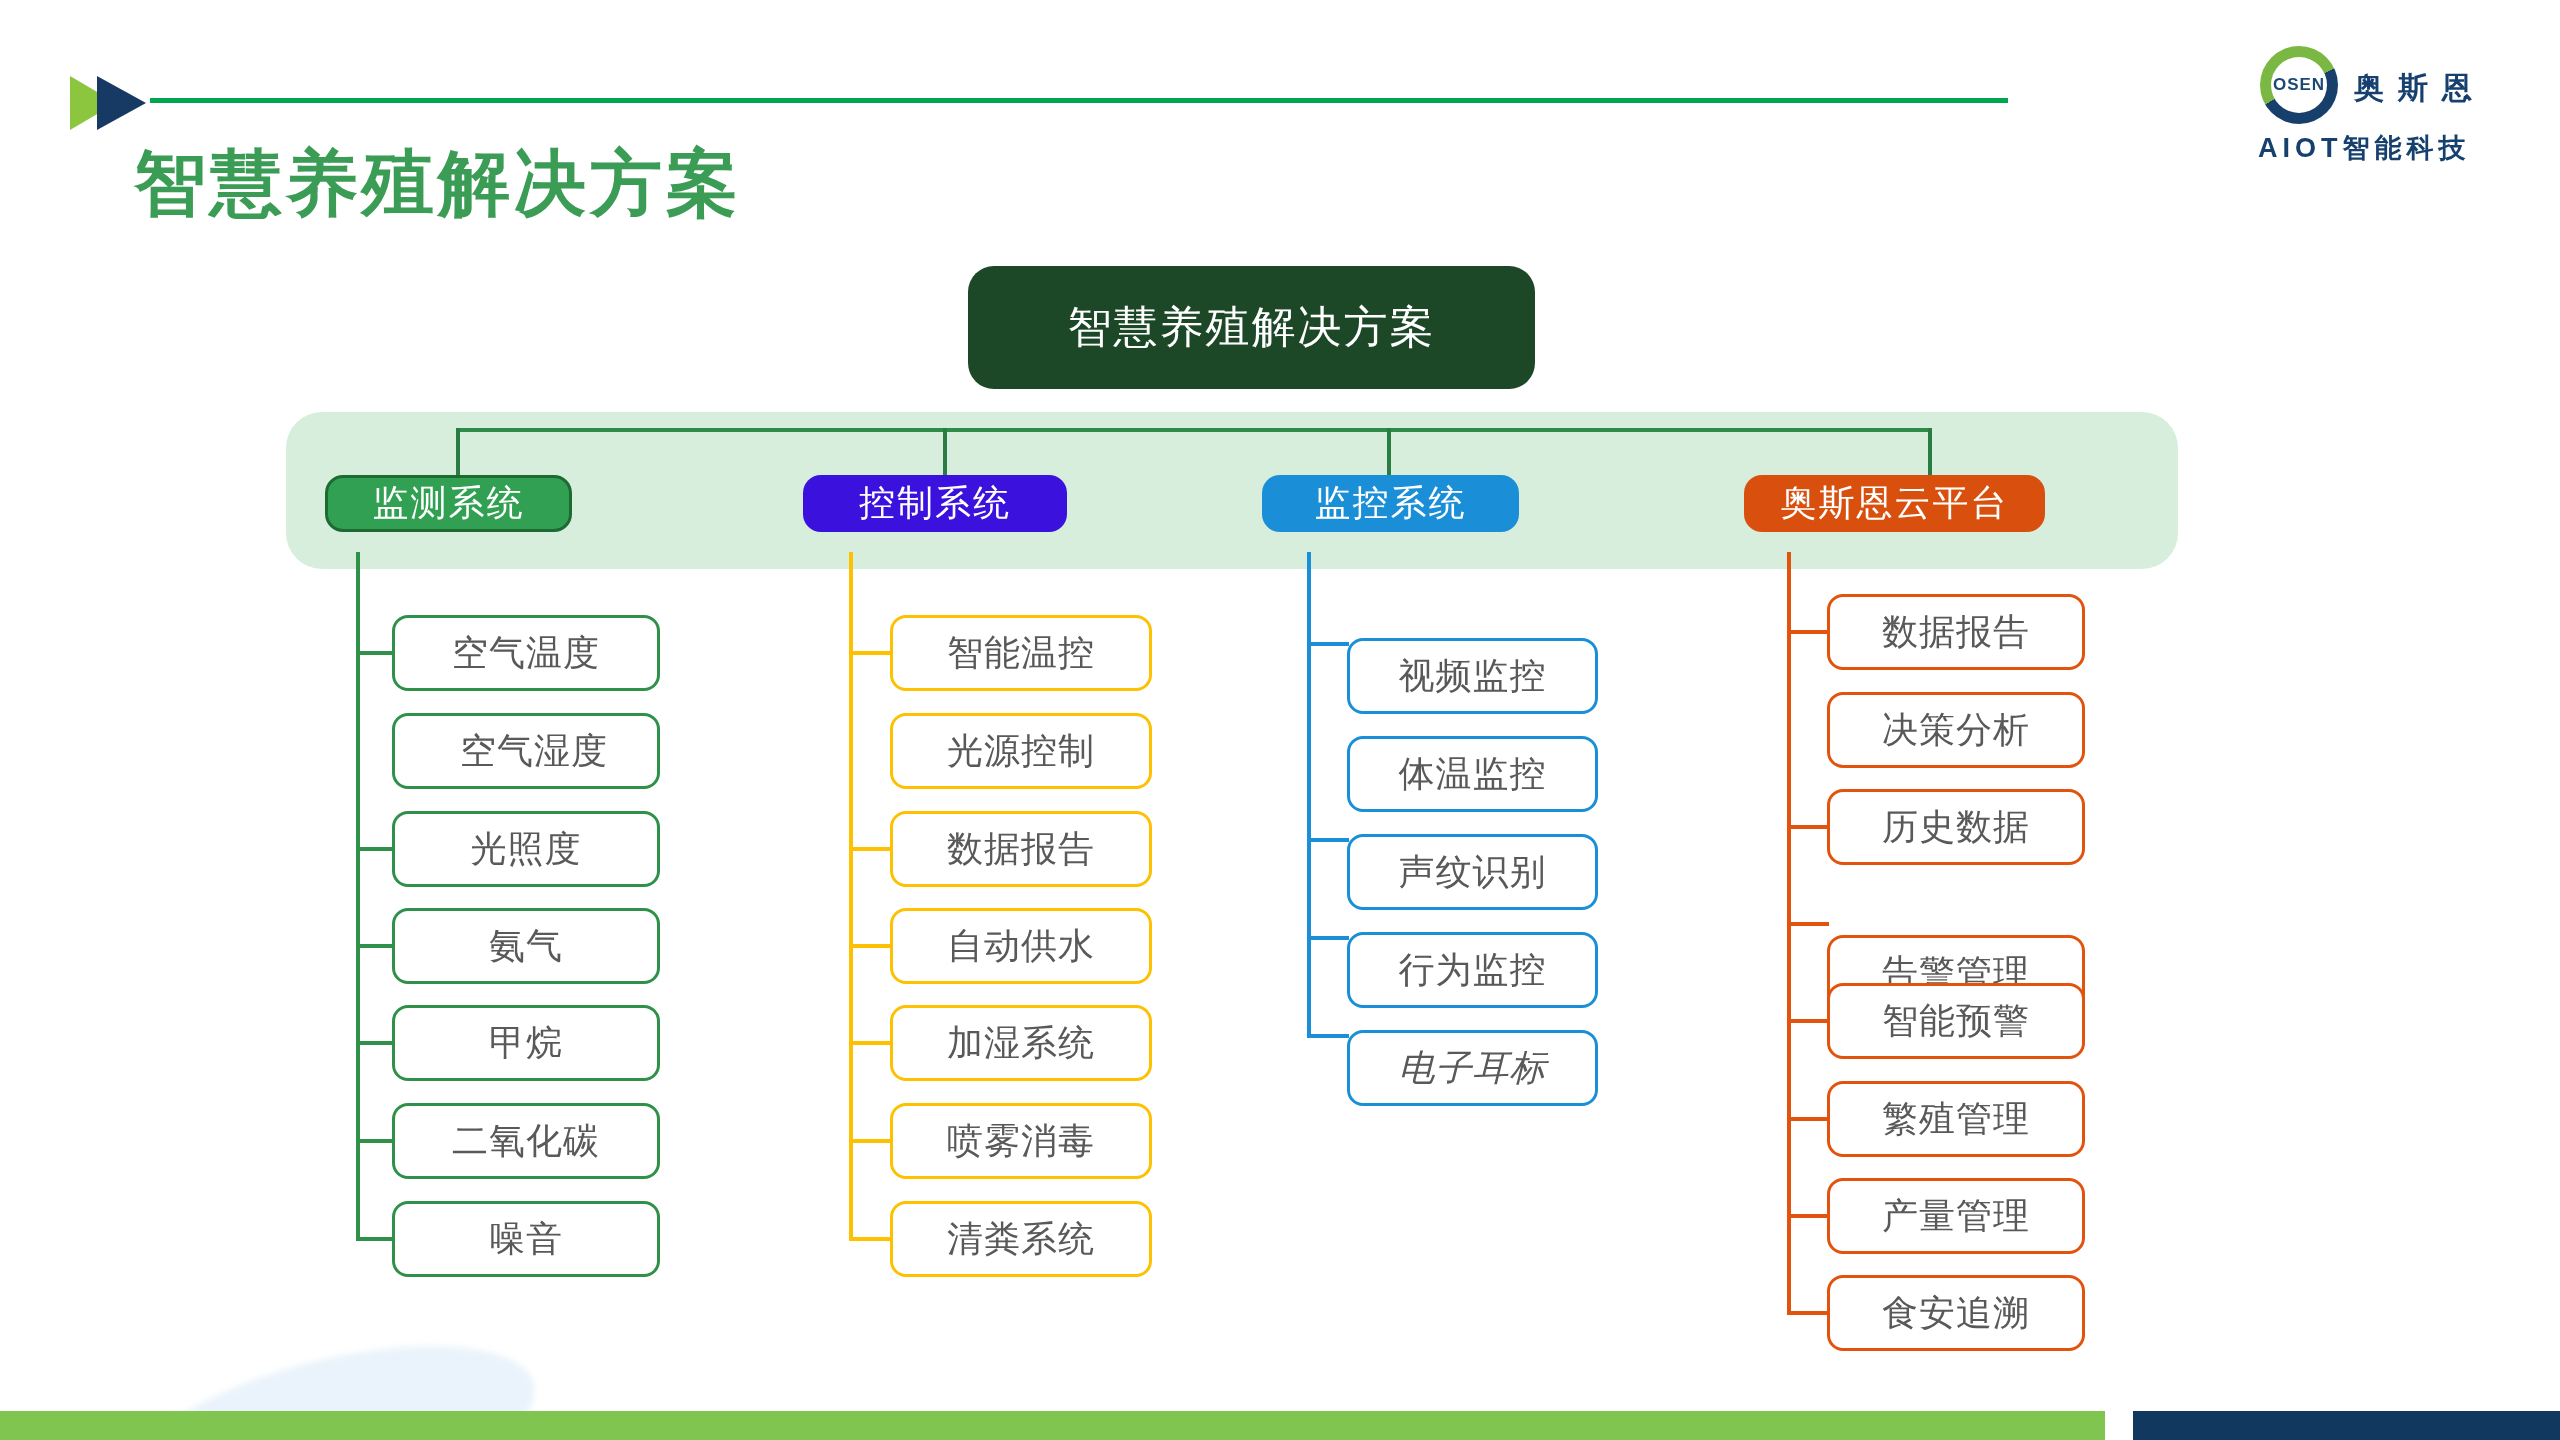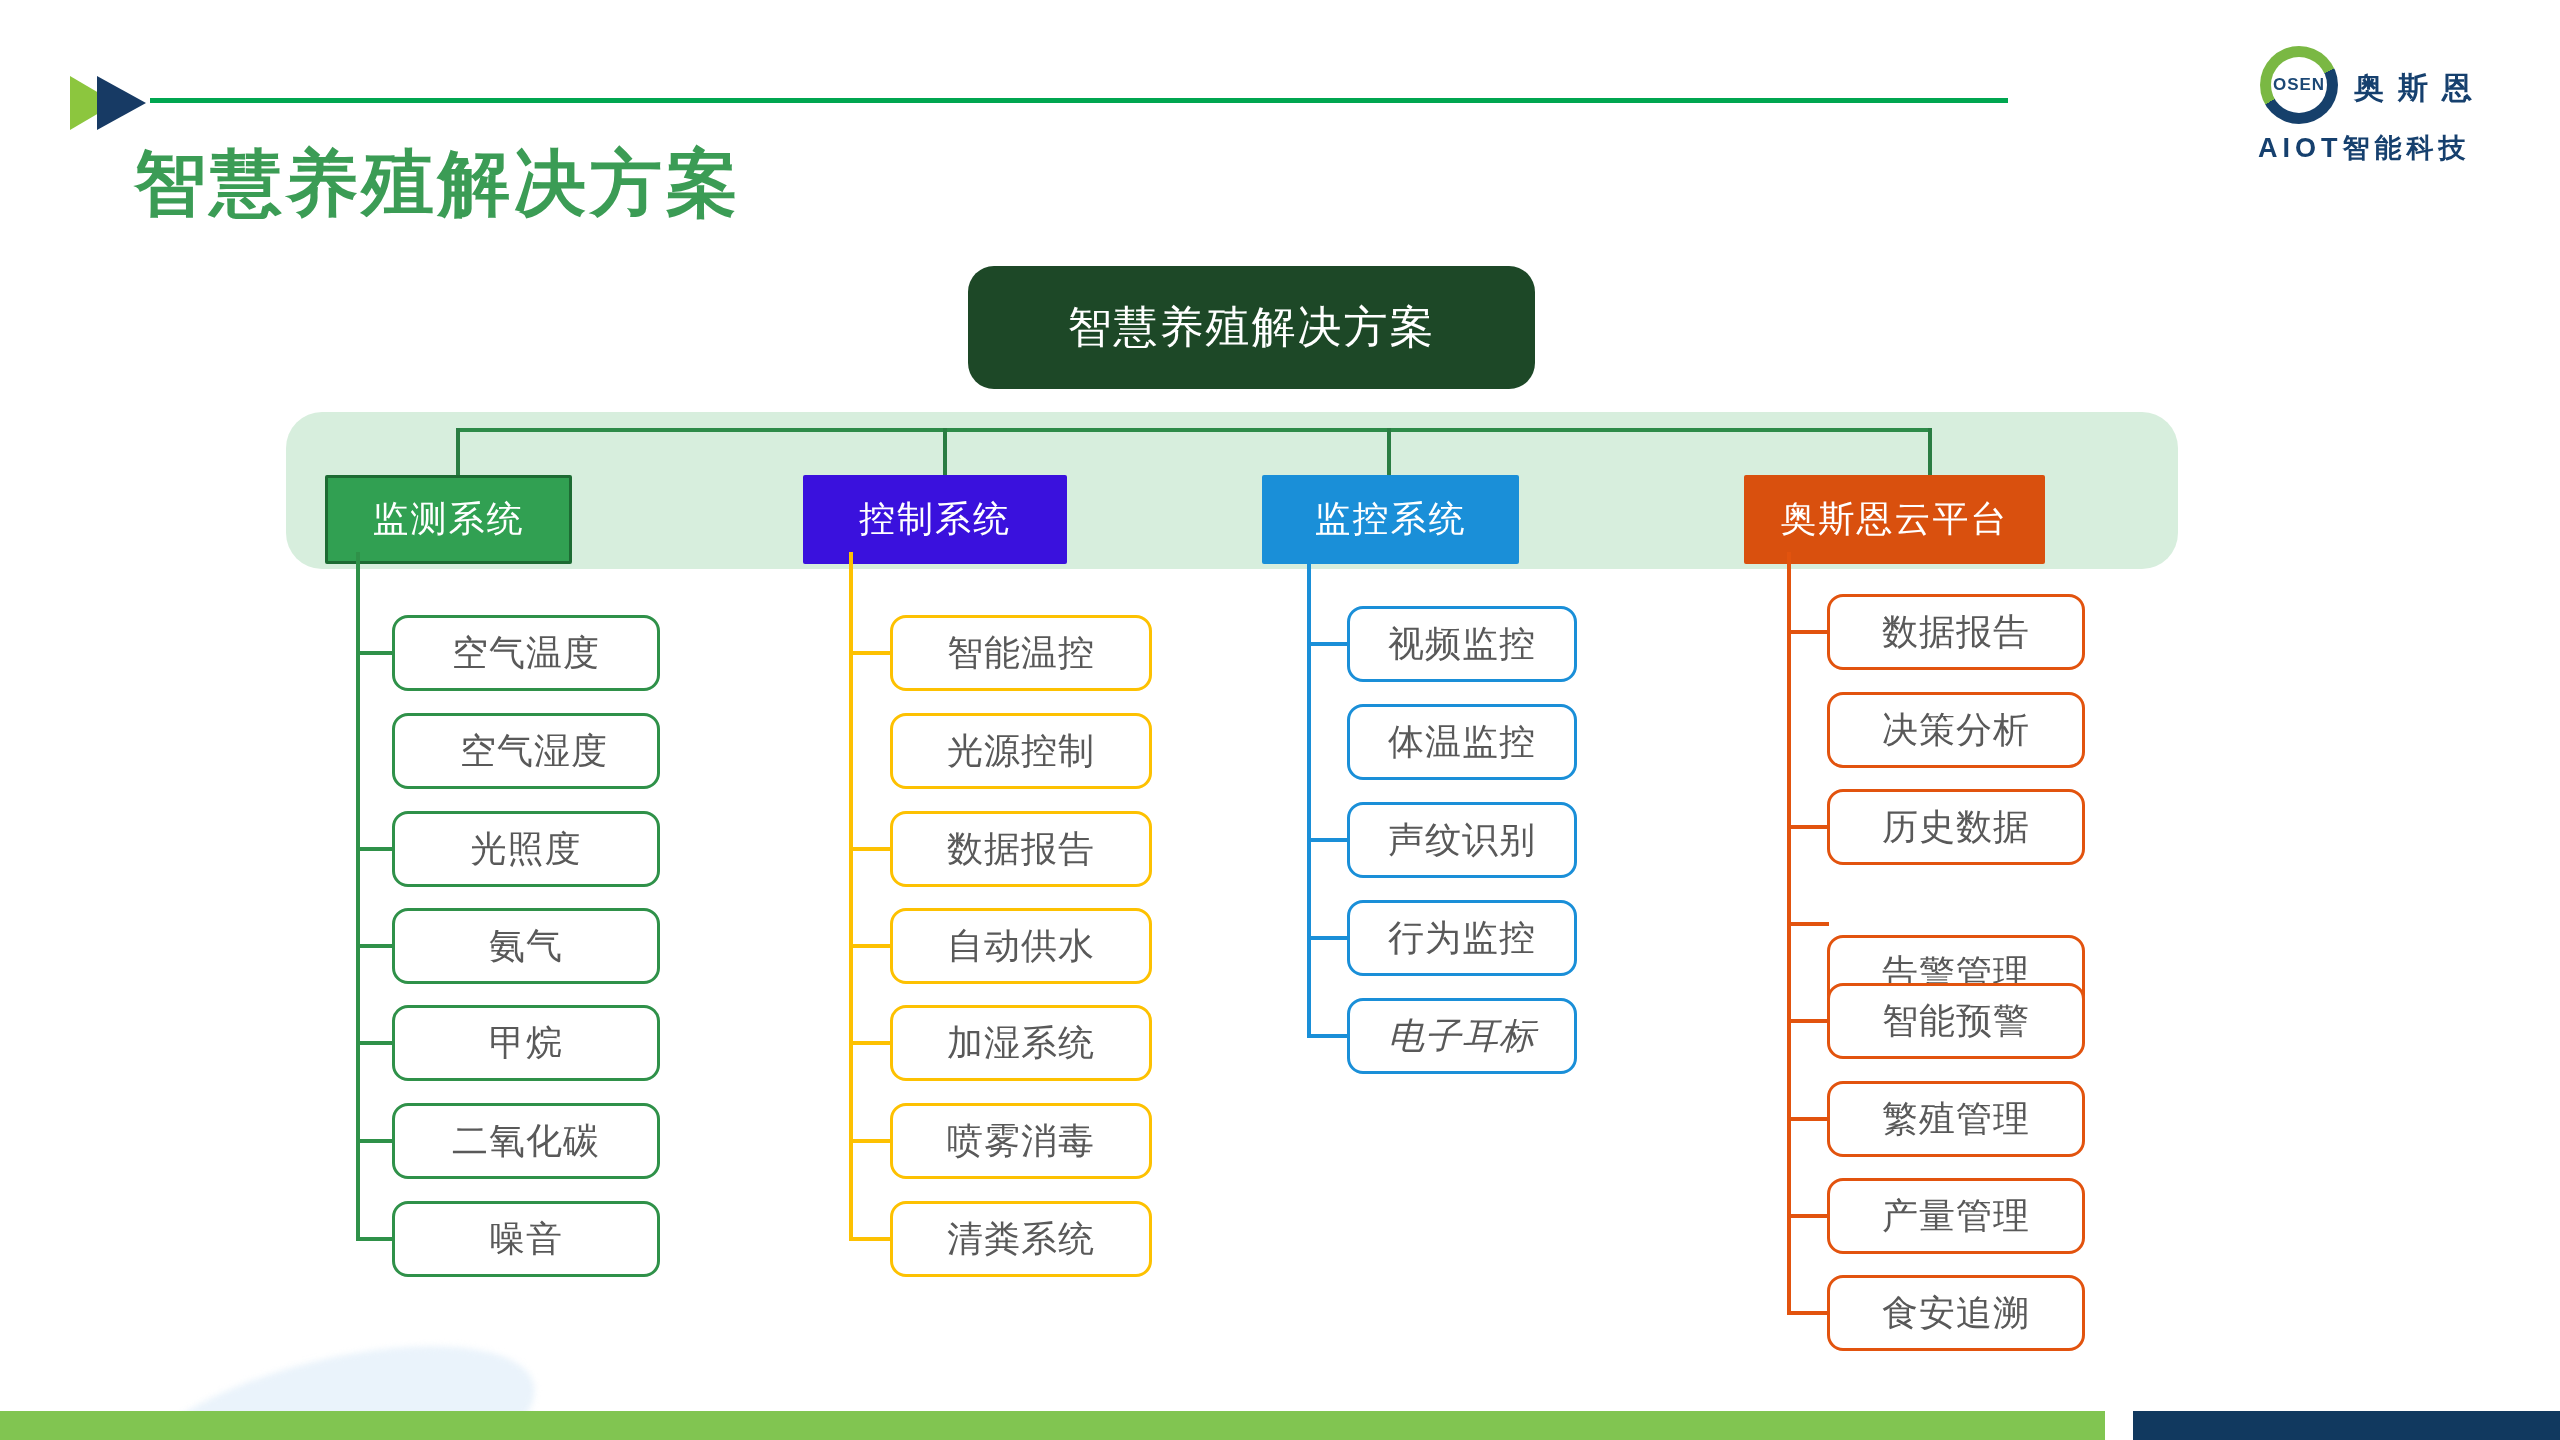--- a/index.html
+++ b/index.html
@@ -23,21 +23,21 @@
   .logo-tagline{position:absolute;left:2258px;top:130px;font-size:27px;font-weight:bold;color:#16406e;
     letter-spacing:5px;white-space:nowrap;}
 
   
   .root-node{position:absolute;left:968px;top:266px;width:567px;height:123px;background:#1d4827;border-radius:26px;
     color:#fff;font-size:44px;display:flex;align-items:center;justify-content:center;letter-spacing:2px;}
   .band{position:absolute;left:286px;top:412px;width:1892px;height:157px;background:#d7eedd;border-radius:36px;}
   .hline{position:absolute;left:458px;top:428px;width:1474px;height:4px;background:#2e8b49;}
   .drop{position:absolute;top:428px;width:4px;height:47px;background:#2a7d42;}
 
-  .cat{position:absolute;top:475px;height:89px;border-radius:2px;color:#fff;font-size:36px;font-weight:500;
+  .cat{position:absolute;top:475px;height:57px;border-radius:18px;color:#fff;font-size:36px;font-weight:500;
     display:flex;align-items:center;justify-content:center;box-sizing:border-box;letter-spacing:2px;}
   .cat1{left:325px;width:247px;background:#31a052;border:3px solid #1d6b33;}
   .cat2{left:803px;width:264px;background:#3a11dd;}
   .cat3{left:1262px;width:257px;background:#1a8fd8;}
   .cat4{left:1744px;width:301px;background:#d9500e;}
 
   .trunk{position:absolute;width:4px;top:552px;}
   .t1{left:356px;height:689px;background:#2f9149;}
   .t2{left:849px;height:689px;background:#fdc101;}
   .t3{left:1307px;height:486px;background:#1a8fd8;}
@@ -46,21 +46,21 @@
   .stub{position:absolute;height:4px;}
   .s1{left:356px;width:38px;background:#2f9149;}
   .s2{left:849px;width:43px;background:#fdc101;}
   .s3{left:1307px;width:42px;background:#1a8fd8;}
   .s4{left:1787px;width:42px;background:#e2530e;}
 
   .leaf{position:absolute;height:76px;background:#fff;border:3px solid;border-radius:16px;box-sizing:border-box;
     display:flex;align-items:center;justify-content:center;font-size:36px;color:#595959;letter-spacing:1px;}
   .c1{left:392px;width:268px;border-color:#2f9149;}
   .c2{left:890px;width:262px;border-color:#fdc101;}
-  .c3{left:1347px;width:230px;border-color:#1a8fd8;}
+  .c3{left:1347px;width:251px;border-color:#1a8fd8;margin-top:32px;}
   .c4{left:1827px;width:258px;border-color:#e2530e;}
 
   
   .watermark{position:absolute;left:120px;top:1360px;width:420px;height:150px;background:rgba(217,234,248,0.55);
     border-radius:50%;transform:rotate(-14deg);filter:blur(3px);}
   .bar-green{position:absolute;left:0;top:1411px;width:2105px;height:29px;background:#81c551;}
   .bar-navy{position:absolute;left:2133px;top:1411px;width:427px;height:29px;background:#11395f;}
 </style>
 </head>
 <body>

